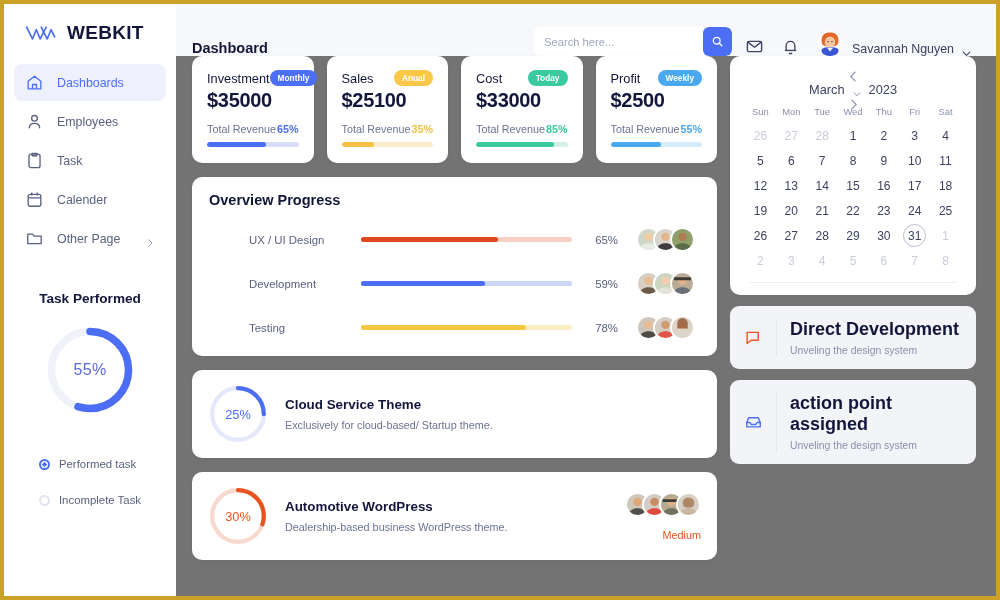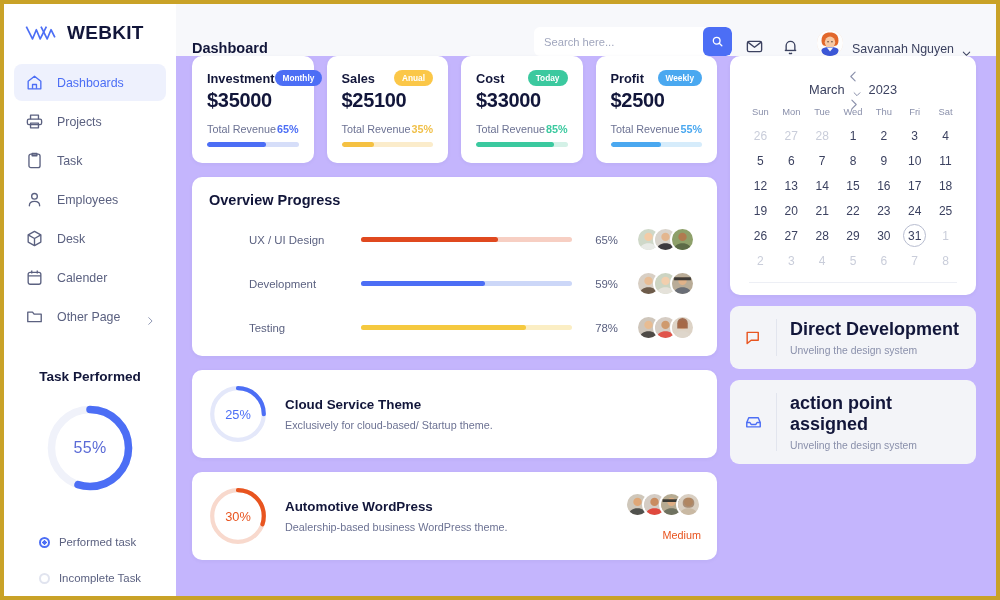--- a/index.html
+++ b/index.html
@@ -4,21 +4,21 @@
 <style>
   * { box-sizing: border-box; margin: 0; padding: 0; }
   html, body {
     width: 1000px; height: 600px; overflow: hidden;
     font-family: "Liberation Sans", sans-serif;
     background: #c9a227;
   }
   #frame {
     position: absolute; left: 4px; top: 4px;
     width: 992px; height: 592px;
-    background: #c4b5fd;
+    background: #737373;
     overflow: hidden;
     display: flex;
   }
 
   
   #sidebar {
     width: 172px; height: 100%;
     background: #ffffff;
     flex: 0 0 172px;
     display: flex; flex-direction: column;
@@ -102,21 +102,21 @@
   .col-right { width: 246px; flex: 0 0 246px; display: flex; flex-direction: column; gap: 11px; }
 
   
   .stats { display: flex; gap: 13px; }
   .stat {
     flex: 1; background: #fff; border-radius: 10px;
     padding: 14px 15px 16px; min-width: 0;
     box-shadow: 0 1px 4px rgba(20,30,70,.05);
   }
   .stat-top { display: flex; align-items: center; justify-content: space-between; }
-  .stat-name { font-size: 12.8px; font-weight: bold; color: #12163a; }
+  .stat-name { font-size: 12.8px; font-weight: normal; color: #12163a; }
   .badge {
     font-size: 8.3px; font-weight: bold; color: #fff;
     padding: 3px 8px; border-radius: 9px; white-space: nowrap;
   }
   .stat-value {
     font-size: 20px; font-weight: bold; color: #12163a;
     margin-top: 3px; letter-spacing: -.3px;
   }
   .stat-sub { display: flex; justify-content: space-between; align-items: center; margin-top: 11px; }
   .stat-sub-l { font-size: 10.8px; color: #6c7293; }
@@ -213,60 +213,41 @@
       <div class="nav-item active">
         <span class="nav-ico">
           <svg viewBox="0 0 24 24" fill="none" stroke="currentColor" stroke-width="1.7" stroke-linejoin="round">
             <path d="M4 10.5 L12 4 L20 10.5 V20 H4 Z"></path>
               <path d="M9.5 20 v-5.5 h5 V20"></path>
           </svg>
         </span>
         <span class="nav-label">Dashboards</span>
       </div>
 
+
       <div class="nav-item">
         <span class="nav-ico">
-          <svg viewBox="0 0 24 24" fill="none" stroke="currentColor" stroke-width="1.7" stroke-linejoin="round">
-            <path d="M7 9V4h10v5"></path>
-              <rect x="3" y="9" width="18" height="7" rx="2"></rect>
-              <rect x="7" y="14" width="10" height="6"></rect>
+          <svg viewBox="0 0 24 24" fill="none" stroke="currentColor" stroke-width="1.7" stroke-linecap="round">
+            <circle cx="12" cy="8" r="3.6"></circle>
+              <path d="M5.5 20c0-3.6 2.9-5.6 6.5-5.6s6.5 2 6.5 5.6"></path>
           </svg>
         </span>
-        <span class="nav-label">Projects</span>
+        <span class="nav-label">Employees</span>
       </div>
 
       <div class="nav-item">
         <span class="nav-ico">
           <svg viewBox="0 0 24 24" fill="none" stroke="currentColor" stroke-width="1.7" stroke-linejoin="round">
             <rect x="5" y="4" width="14" height="17" rx="2.5"></rect>
               <path d="M9 3h6v3H9z"></path>
           </svg>
         </span>
         <span class="nav-label">Task</span>
       </div>
 
-      <div class="nav-item">
-        <span class="nav-ico">
-          <svg viewBox="0 0 24 24" fill="none" stroke="currentColor" stroke-width="1.7" stroke-linecap="round">
-            <circle cx="12" cy="8" r="3.6"></circle>
-              <path d="M5.5 20c0-3.6 2.9-5.6 6.5-5.6s6.5 2 6.5 5.6"></path>
-          </svg>
-        </span>
-        <span class="nav-label">Employees</span>
-      </div>
-
-      <div class="nav-item">
-        <span class="nav-ico">
-          <svg viewBox="0 0 24 24" fill="none" stroke="currentColor" stroke-width="1.7" stroke-linejoin="round">
-            <path d="M12 3 20 7.5v9L12 21 4 16.5v-9Z"></path>
-              <path d="M4 7.5 12 12l8-4.5M12 12v9"></path>
-          </svg>
-        </span>
-        <span class="nav-label">Desk</span>
-      </div>
 
       <div class="nav-item">
         <span class="nav-ico">
           <svg viewBox="0 0 24 24" fill="none" stroke="currentColor" stroke-width="1.7" stroke-linejoin="round">
             <rect x="4" y="5.5" width="16" height="15" rx="2.5"></rect>
               <path d="M4 10h16M8.5 3v4M15.5 3v4"></path>
           </svg>
         </span>
         <span class="nav-label">Calender</span>
       </div>

